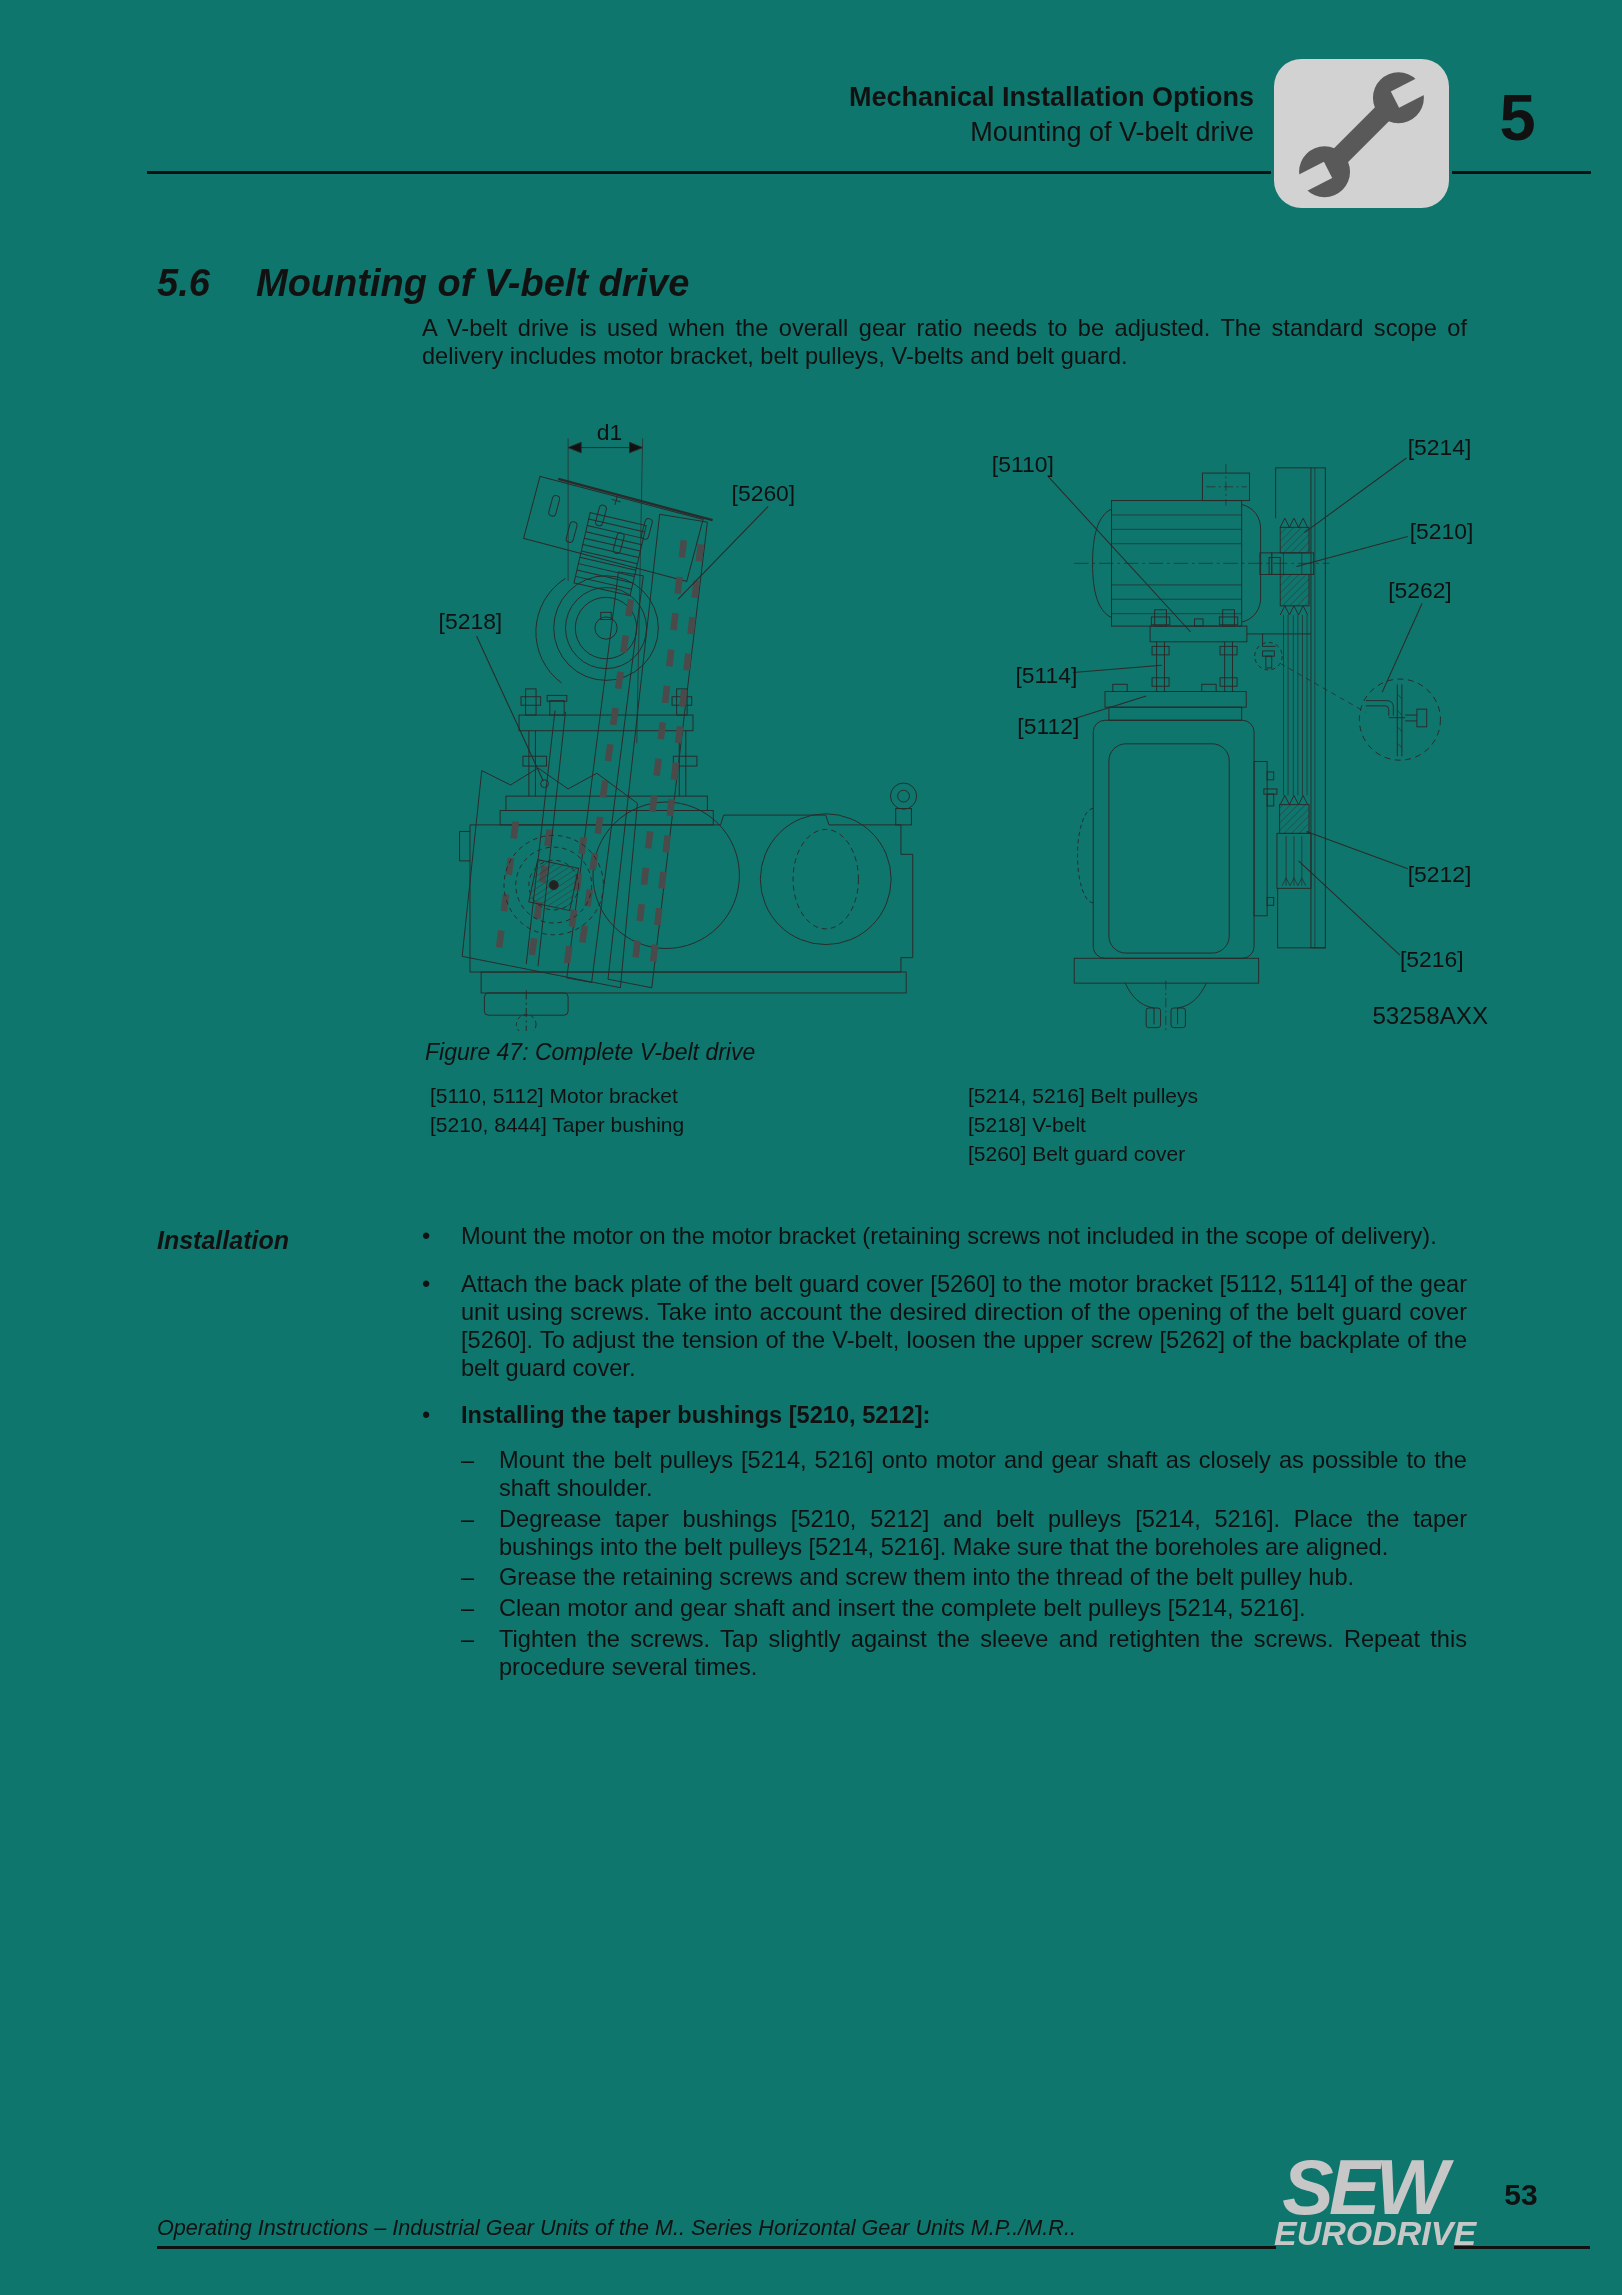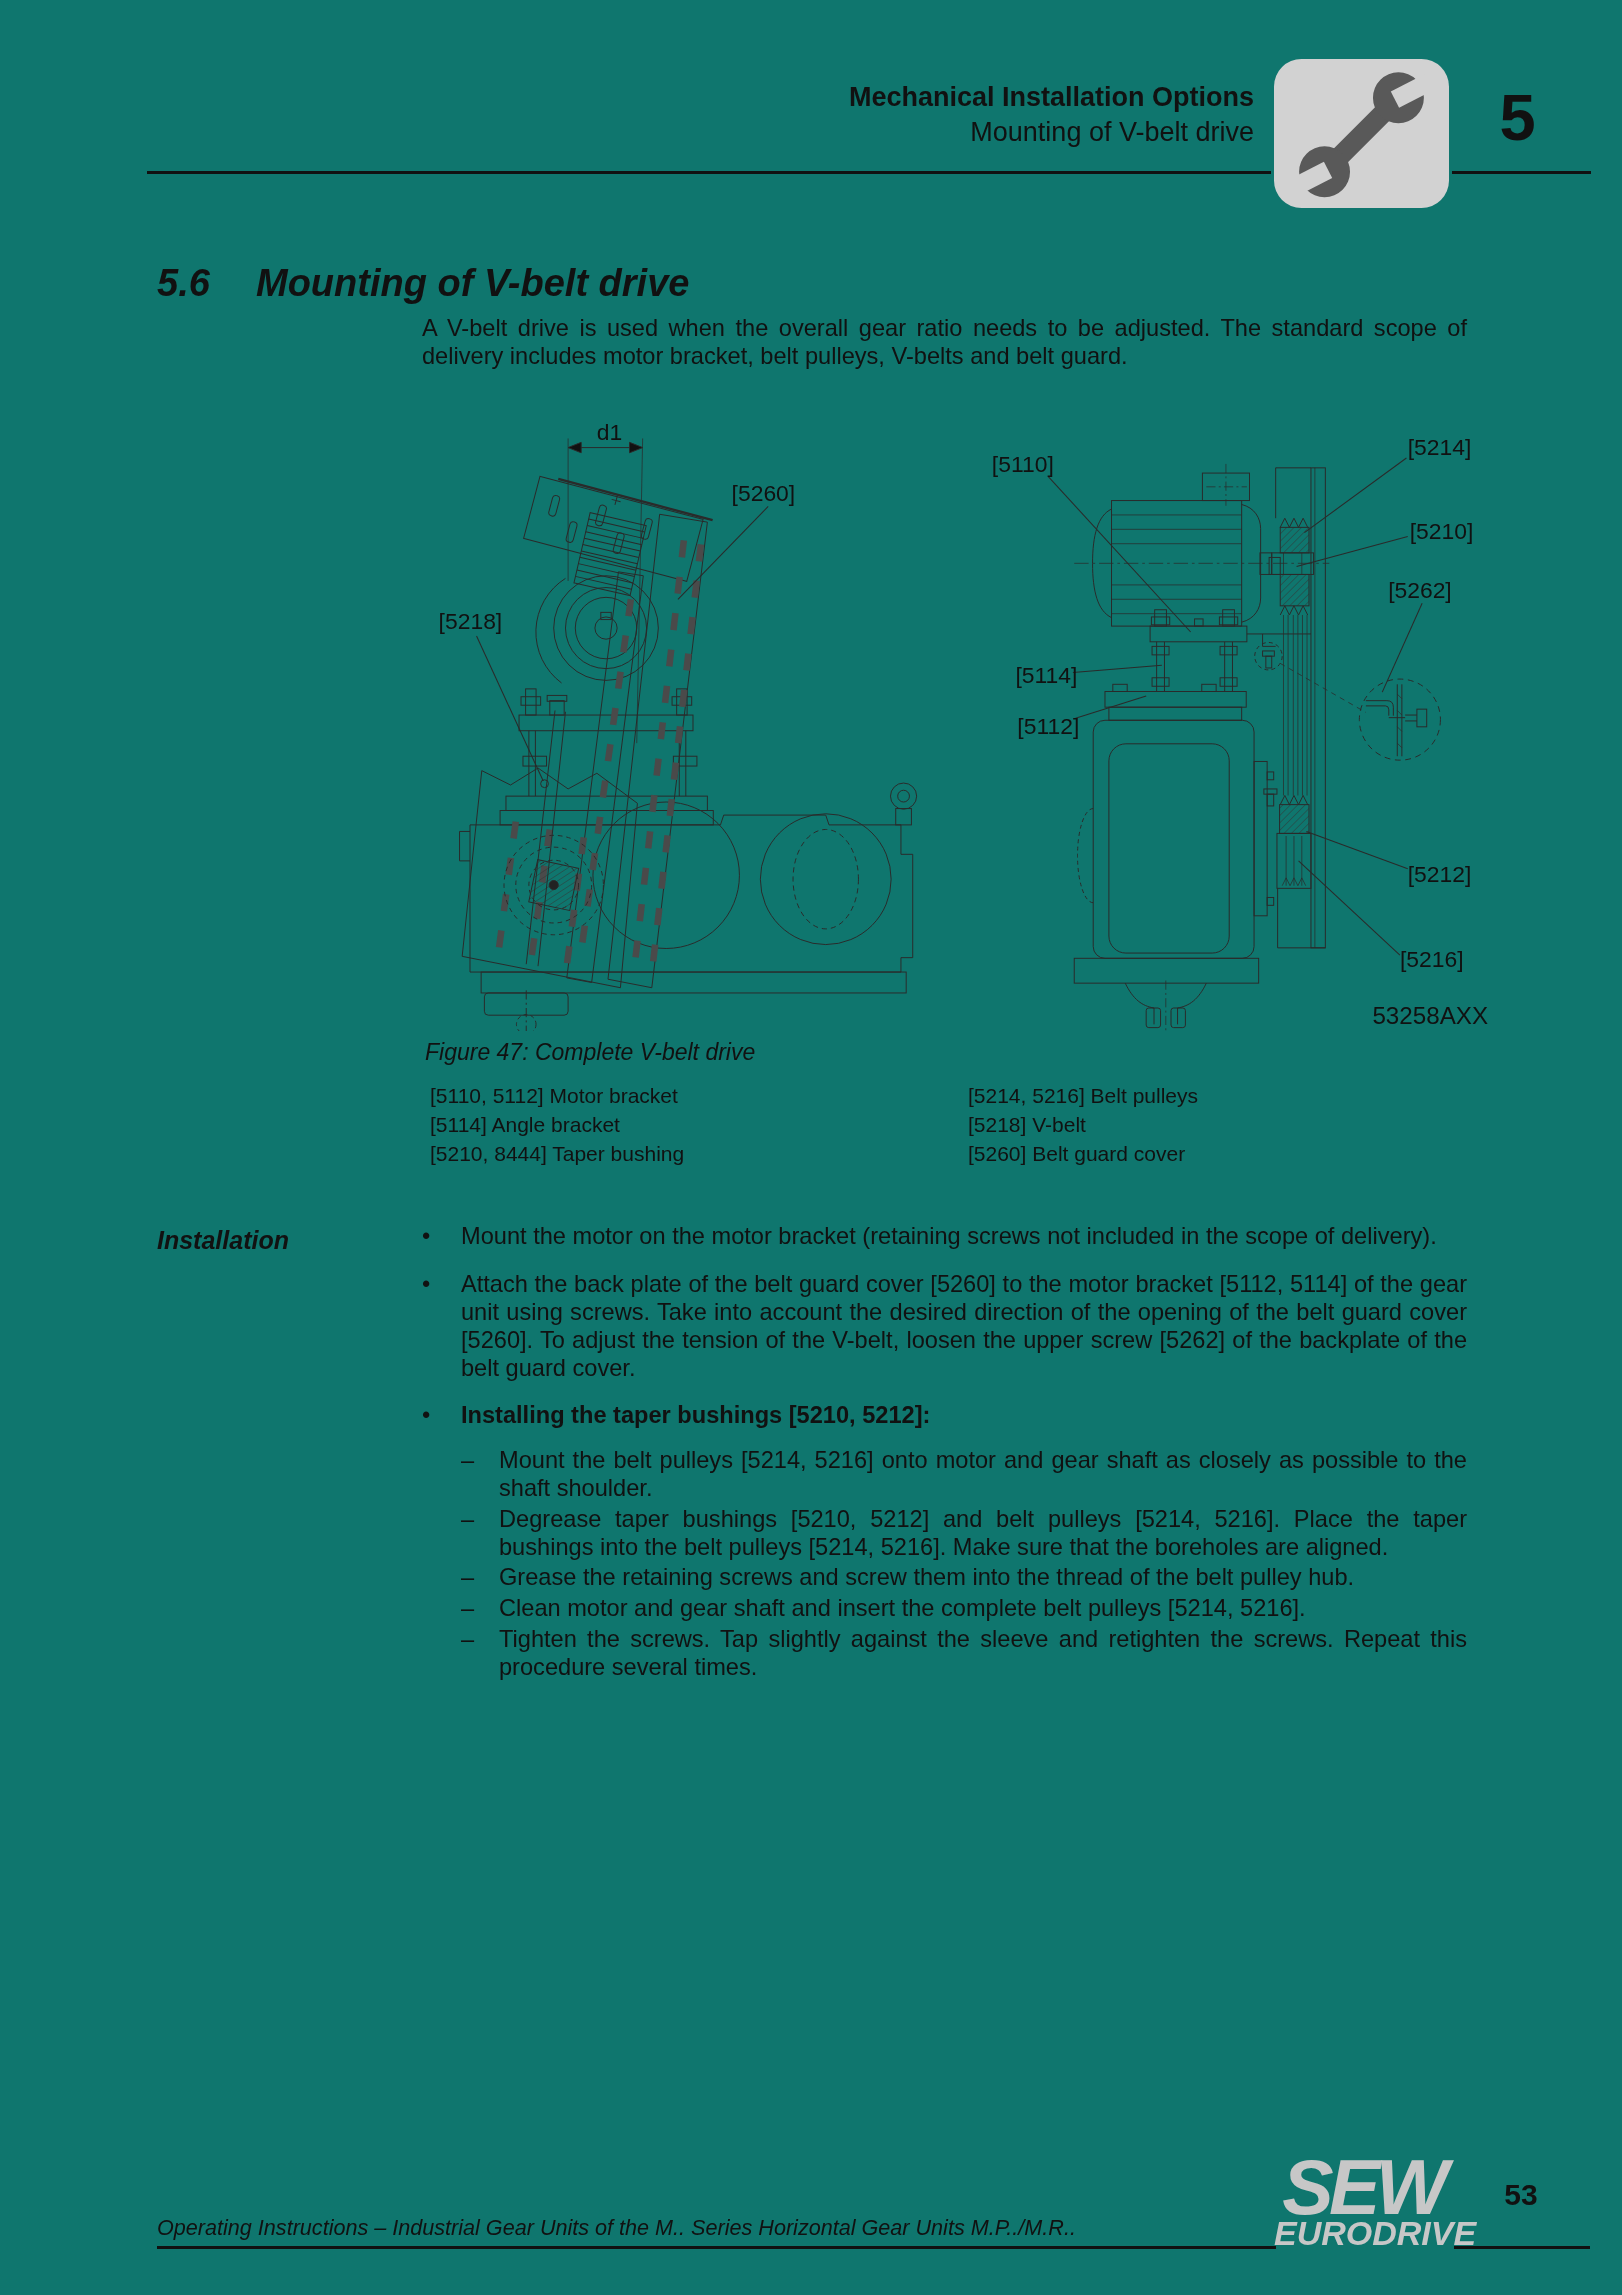--- a/index.html
+++ b/index.html
@@ -281,21 +281,20 @@
         <text x="1458" y="950" class="code">53258AXX</text>
       </g>
     </svg>
   </div>
 
   <div class="caption">Figure 47: Complete V-belt drive</div>
 
   <div class="legend">
     <div class="col1">
       <div>[5110, 5112] Motor bracket</div>
-      <div>[5114] Angle bracket</div>
       <div>[5210, 8444]  Taper bushing</div>
     </div>
     <div class="col2">
       <div>[5214, 5216] Belt pulleys</div>
       <div>[5218] V-belt</div>
       <div>[5260] Belt guard cover</div>
     </div>
   </div>
 
   <div class="margin-label">Installation</div>

